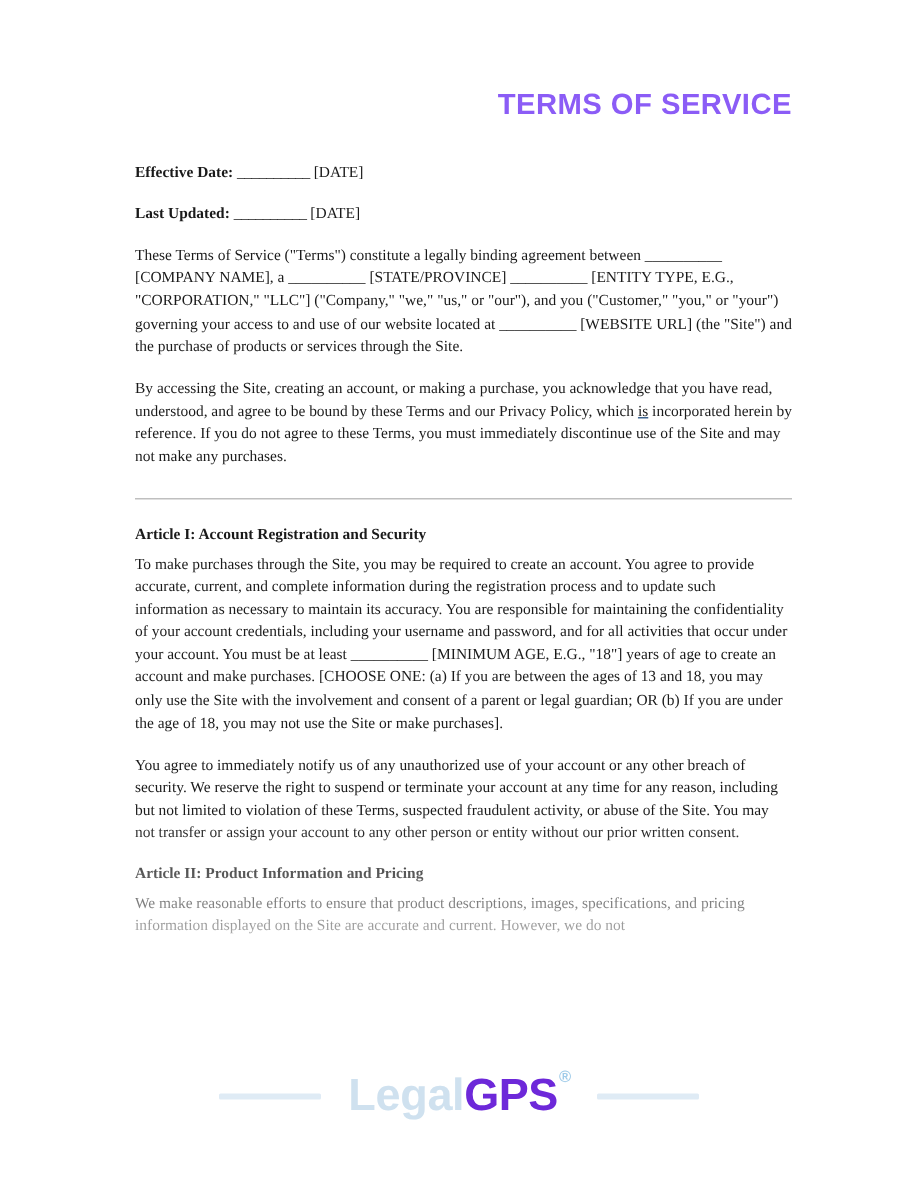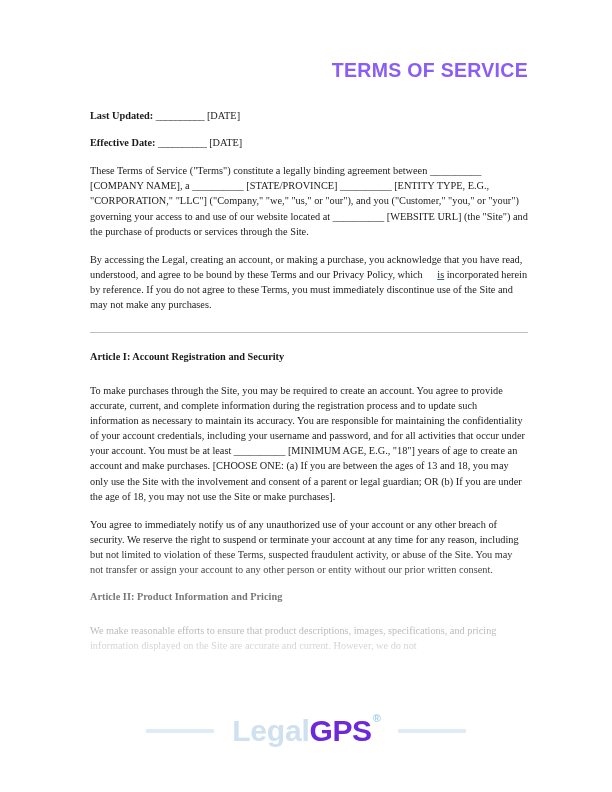--- a/index.html
+++ b/index.html
@@ -65,38 +65,37 @@
     line-height: 1.47;
     color: #1a1a1a;
     margin: 0 0 13px 0;
     text-align: left;
   }
 
   .ul-blue {
     text-decoration: underline;
     text-decoration-color: #3d648f;
     color: #1a1a1a;
-    margin-left: 12px;
   }
 
   
   .divider {
     border: 0;
     border-top: 1px solid #bfbfbf;
     margin: 20px 0 17px 0;
     width: 100%;
     height: 0;
   }
 
   
   h2.article-heading {
     font-size: 10.3px;
     font-weight: bold;
     color: #1a1a1a;
-    margin: 0 0 18px 0;
+    margin: 0 0 4px 0;
     line-height: 1.4;
   }
 
   
   .fade-mask {
     position: absolute;
     left: 0;
     right: 0;
     top: 540px;
     height: 175px;
@@ -165,39 +164,39 @@
 
 <div class="page">
 
   <div class="content">
 
     <h1 class="doc-title">TERMS OF SERVICE</h1>
 
     <div class="date-block">
 
       <div class="date-line">
+        <span class="lbl">Effective Date:</span>
+        <span class="blank">__________</span>
+        <span>[DATE]</span>
+      </div>
+
+      <div class="date-line">
         <span class="lbl">Last Updated:</span>
         <span class="blank">__________</span>
         <span>[DATE]</span>
       </div>
 
-      <div class="date-line">
-        <span class="lbl">Effective Date:</span>
-        <span class="blank">__________</span>
-        <span>[DATE]</span>
-      </div>
-
     </div>
 
     <p class="body-par">
       <span>These Terms of Service ("Terms") constitute a legally binding agreement between __________ [COMPANY NAME], a __________ [STATE/PROVINCE] __________ [ENTITY TYPE, E.G., "CORPORATION," "LLC"] ("Company," "we," "us," or "our"), and you ("Customer," "you," or "your") governing your access to and use of our website located at __________ [WEBSITE URL] (the "Site") and the purchase of products or services through the Site.</span>
     </p>
 
     <p class="body-par">
-      <span>By accessing the Legal, creating an account, or making a purchase, you acknowledge that you have read, understood, and agree to be bound by these Terms and our Privacy Policy, which </span><span class="ul-blue">is</span><span> incorporated herein by reference. If you do not agree to these Terms, you must immediately discontinue use of the Site and may not make any purchases.</span>
+      <span>By accessing the Site, creating an account, or making a purchase, you acknowledge that you have read, understood, and agree to be bound by these Terms and our Privacy Policy, which </span><span class="ul-blue">is</span><span> incorporated herein by reference. If you do not agree to these Terms, you must immediately discontinue use of the Site and may not make any purchases.</span>
     </p>
 
     <hr class="divider">
 
     <h2 class="article-heading">Article I: Account Registration and Security</h2>
 
     <p class="body-par">To make purchases through the Site, you may be required to create an account. You agree to provide accurate, current, and complete information during the registration process and to update such information as necessary to maintain its accuracy. You are responsible for maintaining the confidentiality of your account credentials, including your username and password, and for all activities that occur under your account. You must be at least __________ [MINIMUM AGE, E.G., "18"] years of age to create an account and make purchases. [CHOOSE ONE: (a) If you are between the ages of 13 and 18, you may only use the Site with the involvement and consent of a parent or legal guardian; OR (b) If you are under the age of 18, you may not use the Site or make purchases].</p>
 
     <p class="body-par">You agree to immediately notify us of any unauthorized use of your account or any other breach of security. We reserve the right to suspend or terminate your account at any time for any reason, including but not limited to violation of these Terms, suspected fraudulent activity, or abuse of the Site. You may not transfer or assign your account to any other person or entity without our prior written consent.</p>
 

